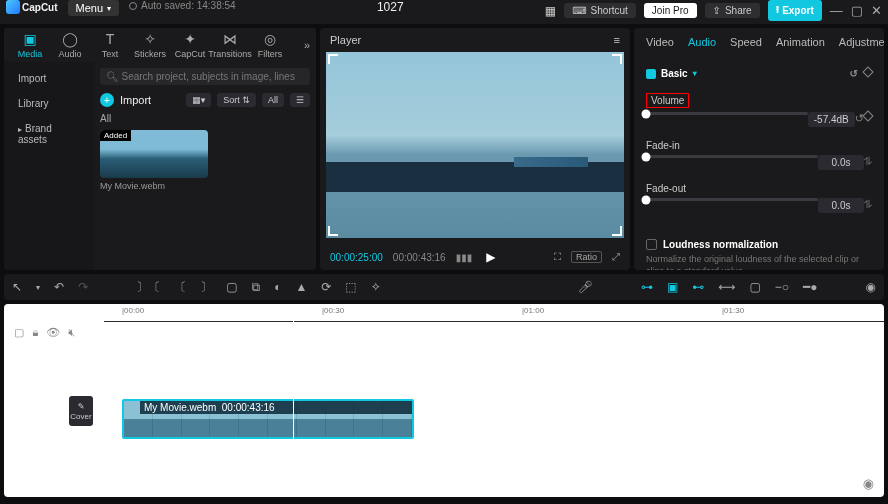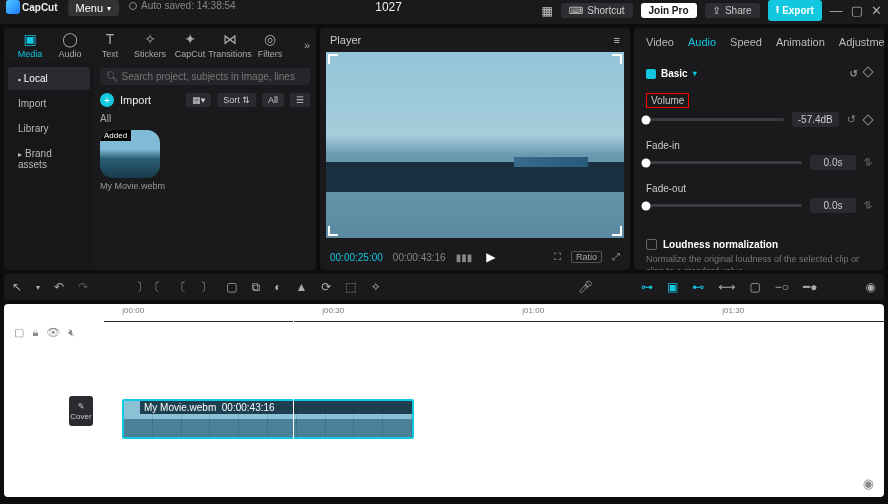--- a/index.html
+++ b/index.html
@@ -6,21 +6,21 @@
   body{background:#0d0d0f;color:#ccc;width:888px;height:504px;overflow:hidden;font-size:11px}
   .titlebar{display:flex;align-items:flex-start;height:24px;background:#1a1a1c;padding:0 6px;gap:10px}
   .logo{display:flex;align-items:center;gap:2px;font-size:10px;font-weight:600;color:#eee}
   .logo-ico{width:14px;height:14px;background:linear-gradient(135deg,#4fc9ff,#1f7aff);border-radius:3px}
   .menu-btn{background:#333;color:#fff;padding:2px 8px;border-radius:3px;font-size:11px;display:flex;align-items:center;gap:4px}
   .autosave{color:#888;font-size:10px;display:flex;align-items:center;gap:4px}
   .dot{width:8px;height:8px;border:1.5px solid #888;border-radius:50%}
   .title-center{flex:1;text-align:center;color:#eee;font-size:12px}
   .tb-right{display:flex;align-items:center;gap:8px}
   .tb-pill{background:#2e2e32;border-radius:3px;padding:2px 8px;font-size:10px;color:#ccc;display:flex;align-items:center;gap:4px}
-  .join-pro{background:#fff;color:#1a1a1a;font-weight:700;padding:2px 8px;border-radius:3px;font-size:10px}
+  .join-pro{background:#fff;color:#1a1a1a;font-weight:400;padding:2px 8px;border-radius:3px;font-size:10px}
   .export-btn{background:#12c7e0;color:#fff;padding:2px 8px;border-radius:3px;font-size:10px;display:flex;align-items:center;gap:3px;font-weight:600}
   .winctl{color:#aaa;font-size:13px;cursor:pointer}
   .main{display:flex;height:250px;gap:4px;padding:4px}
   .panel{background:#1a1a1c;border-radius:4px;display:flex;flex-direction:column;overflow:hidden}
   .left-panel{width:312px}
   .media-tabs{display:flex;gap:0;background:#1a1a1c;height:34px;align-items:center;padding-left:6px}
   .mtab{display:flex;flex-direction:column;align-items:center;justify-content:center;width:40px;font-size:9px;color:#aaa;gap:2px;cursor:pointer}
   .mtab.active{color:#12c7e0}
   .mtab-ico{font-size:14px}
   
@@ -30,21 +30,21 @@
   .nav-item.active{background:#2a2a30;color:#fff}
   .nav-caret{font-size:8px;margin-right:3px}
   .left-content{flex:1;padding:6px;display:flex;flex-direction:column}
   .search-row{display:flex;align-items:center;background:#26262a;border-radius:3px;padding:3px 6px;font-size:10px;color:#777}
   .import-row{display:flex;align-items:center;margin-top:8px;gap:6px}
   .plus-circle{width:14px;height:14px;border-radius:50%;background:#12c7e0;color:#fff;display:flex;align-items:center;justify-content:center;font-size:10px}
   .import-tools{margin-left:auto;display:flex;gap:6px;align-items:center}
   .tool-chip{background:#2a2a30;padding:2px 6px;border-radius:3px;font-size:9px;color:#ccc}
   .all-label{margin-top:6px;font-size:10px;color:#aaa}
   .thumb-wrap{margin-top:6px}
-  .thumb{width:60px;height:48px;background:linear-gradient(to bottom,#7fbbd6 40%,#2a5e77 60%,#1a3a4a);border-radius:13px;position:relative;overflow:hidden}
+  .thumb{width:108px;height:48px;background:linear-gradient(to bottom,#7fbbd6 40%,#2a5e77 60%,#1a3a4a);border-radius:4px;position:relative;overflow:hidden}
   .thumb-tag{position:absolute;top:0;left:0;background:#000;color:#fff;font-size:8px;padding:1px 4px}
   .thumb-name{font-size:9px;color:#999;margin-top:3px}
   
   .center-panel{flex:1}
   .player-hdr{display:flex;align-items:center;justify-content:space-between;padding:6px 10px;font-size:11px;color:#ccc}
   .preview{flex:1;margin:0 6px 6px;background:#0b0b0d;border-radius:3px;position:relative;display:flex;align-items:center;justify-content:center}
   .preview-img{width:100%;height:100%;background:linear-gradient(to bottom,#94c5d9 0%,#a5cddb 45%,#6b9ab0 55%,#5a8ba0 100%);position:relative}
   .bridge{position:absolute;bottom:25%;left:0;right:0;height:30px;background:linear-gradient(to right,#1a3040 0%,#1a3040 100%)}
   .train{position:absolute;right:12%;bottom:calc(25% + 25px);width:25%;height:10px;background:linear-gradient(90deg,#3a6a8a,#2a5a7a)}
   .crop-corner{position:absolute;width:10px;height:10px;border:2px solid #fff}
@@ -63,21 +63,21 @@
   .rtabs{display:flex;gap:14px;padding:8px 12px;font-size:11px;align-items:center;color:#bbb}
   .rtab{cursor:pointer}
   .rtab.active{color:#12c7e0}
   .subtabs{display:flex;margin:0 10px;background:#26262a;border-radius:4px;overflow:hidden;font-size:10px}
   .section-hd{display:flex;align-items:center;gap:5px;margin:12px 12px 8px;font-size:10px;color:#fff;font-weight:700}
   .sq{width:10px;height:10px;background:#12c7e0;border-radius:2px}
   .kf-icons{margin-left:auto;display:flex;gap:6px;color:#888}
   .prop{margin:6px 12px}
   .prop-label{font-size:10px;color:#ccc;margin-bottom:4px;display:inline-block}
   .highlight-box{border:1.5px solid #f00;padding:1px 4px}
-  .slider-row{display:flex;align-items:center;gap:8px}
+  .slider-row{display:flex;align-items:flex-start;}
   .slider{flex:1;height:3px;background:#3a3a40;border-radius:2px;position:relative}
   .slider-knob{position:absolute;left:0;top:50%;transform:translate(-50%,-50%);width:9px;height:9px;background:#fff;border-radius:50%}
   .val-box{background:#2a2a30;border-radius:3px;padding:2px 6px;font-size:10px;color:#ccc;min-width:46px;text-align:center}
   .kf-d{width:8px;height:8px;border:1.5px solid #888;transform:rotate(45deg)}
   .loudness{margin:20px 12px 4px;display:flex;align-items:center;gap:6px}
   .loudness-chk{width:11px;height:11px;border:1px solid #666;border-radius:2px}
   .loudness-desc{margin:0 12px;font-size:9px;color:#777;line-height:1.3}
   
   .mid-toolbar{display:flex;align-items:center;height:26px;background:#1a1a1c;margin:0 4px;border-radius:4px;padding:0 8px;gap:14px;color:#aaa}
   .mid-toolbar .spacer{flex:1}
@@ -156,21 +156,20 @@
           <span>Transitions</span>
         </div>
       <div class="mtab">
           <span class="mtab-ico">◎</span>
           <span>Filters</span>
         </div>
       <span style="margin-left:auto;margin-right:6px;color:#aaa">»</span>
     </div>
     <div class="left-body">
       <div class="left-nav">
-        <div class="nav-item active"><span class="nav-caret">•</span><span>Local</span></div>
         <div class="nav-item">Import</div>
         <div class="nav-item">Library</div>
         <div class="nav-item"><span class="nav-caret">▸</span><span>Brand assets</span></div>
       </div>
       <div class="left-content">
         <div class="search-row"><span>🔍︎</span>&nbsp;<span>Search project, subjects in image, lines</span></div>
         <div class="import-row">
           <span class="plus-circle">+</span>
           <span style="color:#eee;font-size:11px">Import</span>
           <div class="import-tools">

